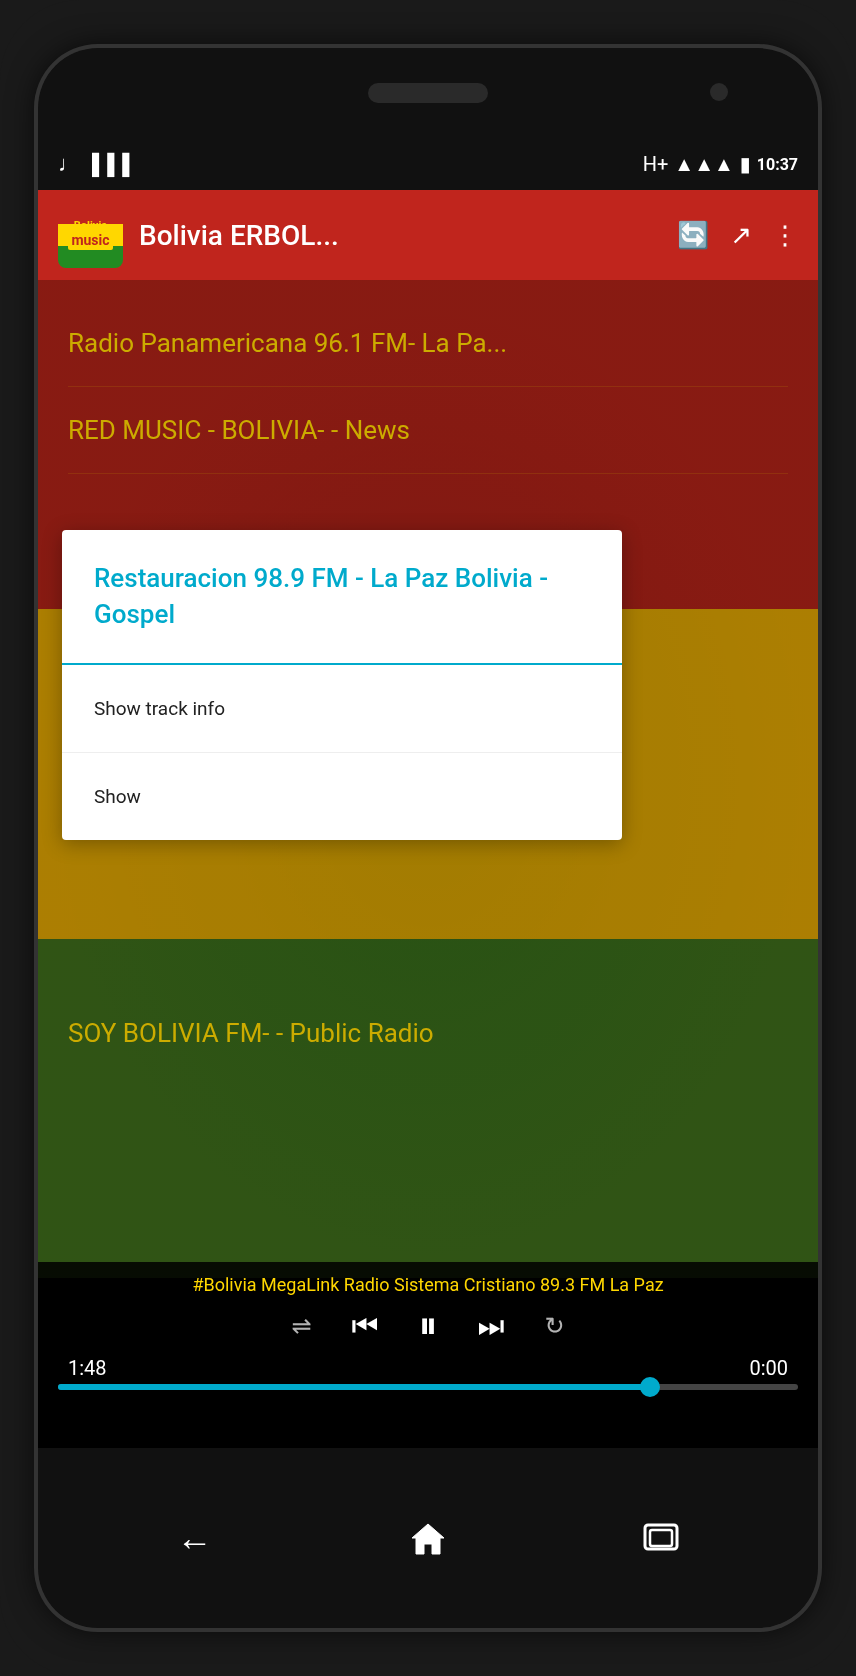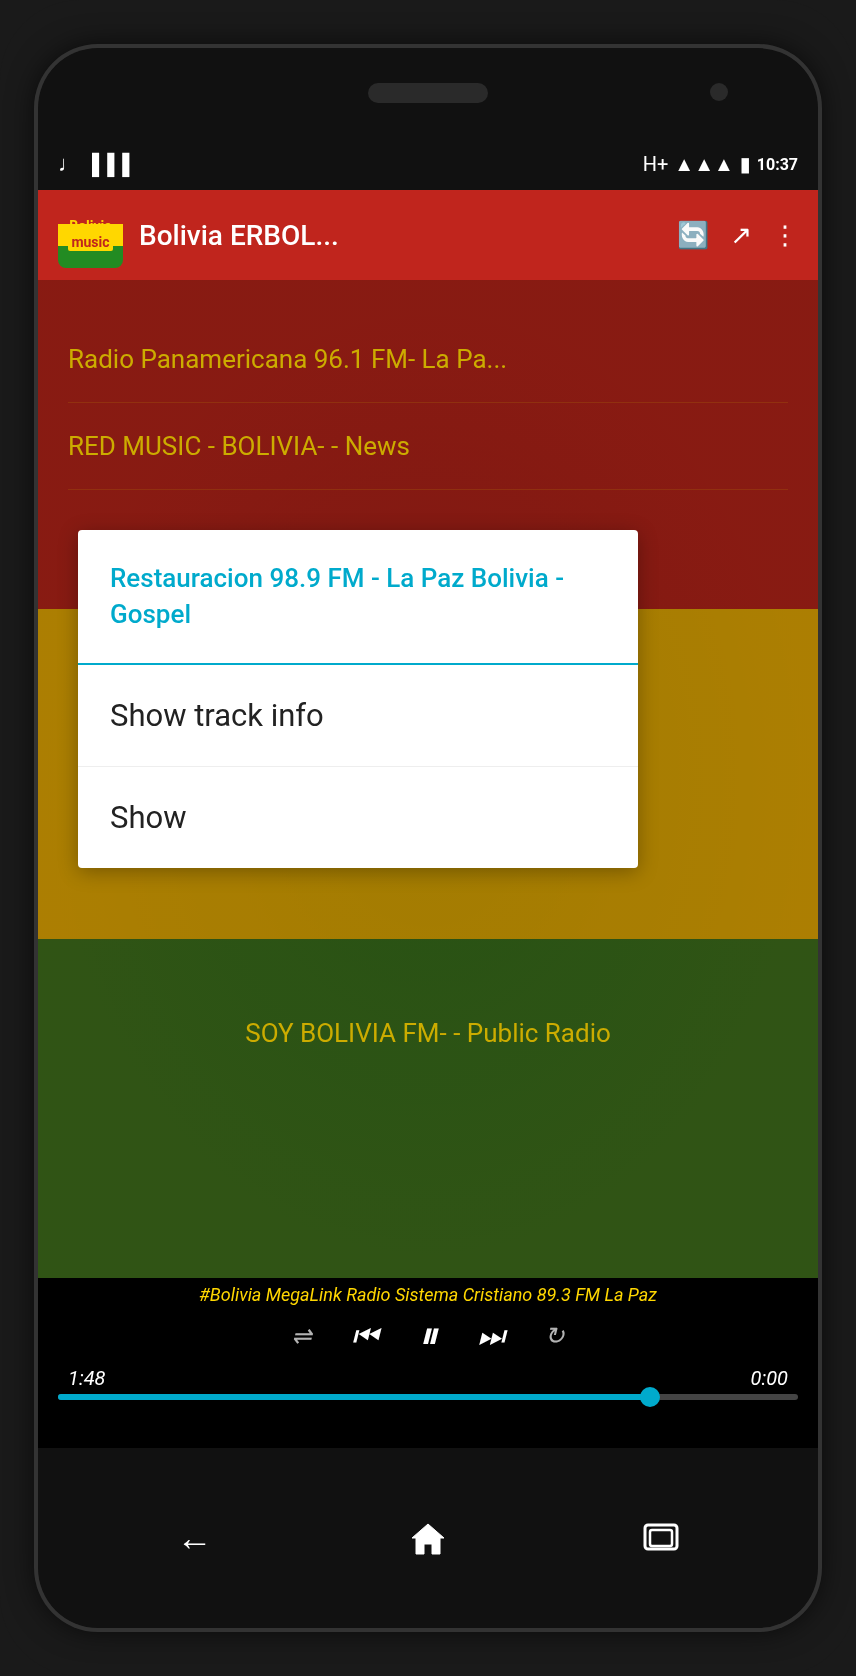--- a/index.html
+++ b/index.html
@@ -186,41 +186,41 @@
         #ffd700 66%,
         #228b22 66%,
         #228b22 100%
       );
       opacity: 0.7;
     }
 
     .radio-list {
       position: relative;
       z-index: 2;
-      padding: 36px 30px;
+      padding: 20px 30px;
     }
 
     .radio-item {
       color: #ffd700;
       font-size: 26px;
       padding: 28px 0;
       border-bottom: 1px solid rgba(255,215,0,0.15);
     }
 
     
     .context-menu-overlay {
       position: absolute;
       top: 0; left: 0; right: 0; bottom: 0;
       z-index: 20;
       background: rgba(0,0,0,0.2);
       display: flex;
       align-items: flex-start;
       justify-content: flex-start;
       padding-top: 250px;
-      padding-left: 40px;
+      padding-left: 24px;
     }
 
     .context-menu {
       background: white;
       border-radius: 4px;
       width: 560px;
       box-shadow: 0 4px 20px rgba(0,0,0,0.3);
       overflow: hidden;
     }
 
@@ -228,41 +228,40 @@
       color: #00aacc;
       font-size: 26px;
       font-weight: 500;
       padding: 30px 32px;
       line-height: 1.4;
       border-bottom: 2px solid #00aacc;
     }
 
     .context-menu-item {
       padding: 32px 32px;
-      font-size: 31px;
+      font-size: 19px;
       color: #222;
       border-bottom: 1px solid #eee;
       cursor: pointer;
     }
 
     .context-menu-item:last-child {
       border-bottom: none;
     }
 
     
     .player-bar {
       position: absolute;
-      bottom: 0;
+      bottom: 16px;
       left: 0;
       right: 0;
       height: 170px;
       background: rgba(0,0,0,0.85);
       z-index: 5;
-      padding: 6px 20px 0;
-      font-style: italic;
+      padding: 12px 20px 0;
     }
 
     .now-playing-info {
       color: #ffd700;
       font-size: 18px;
       text-align: center;
       margin-bottom: 4px;
       white-space: nowrap;
       overflow: hidden;
       text-overflow: ellipsis;
@@ -376,21 +375,21 @@
           <span>▲▲▲</span>
           <span>▮</span>
           <span style="font-weight:700;font-size:16px;">10:37</span>
         </div>
       </div>
 
       <div class="app-bar">
         <div class="app-logo">
           <div class="app-logo-inner">
             <div style="font-size:9px;font-weight:bold;color:#fff;text-align:center;line-height:1.1;padding:4px;background:linear-gradient(180deg,#c0251d 33%,#ffd700 33%,#ffd700 66%,#228b22 66%);width:100%;height:100%;display:flex;align-items:center;justify-content:center;flex-direction:column;">
-              <span style="color:#ffd700;font-size:14px;">Bolivia</span>
+              <span style="color:#ffd700;font-size:11px;">Bolivia</span>
               <span style="color:#c0251d;font-size:14px;background:#ffd700;padding:1px 3px;border-radius:2px;">music</span>
             </div>
           </div>
         </div>
         <div class="app-title">Bolivia ERBOL...</div>
         <div class="app-bar-icons">
           <span class="icon-btn">🔄</span>
           <span class="icon-btn">↗</span>
           <span class="icon-btn">⋮</span>
         </div>
@@ -413,21 +412,21 @@
             <div class="context-menu-title">Restauracion 98.9 FM - La Paz Bolivia - Gospel</div>
             <div class="context-menu-item">
               <span>Show track info</span>
             </div>
             <div class="context-menu-item">
               <span>Show</span>
             </div>
           </div>
         </div>
 
-        <div style="position:absolute;bottom:220px;left:30px;right:30px;z-index:3;text-align:center;">
+        <div style="position:absolute;bottom:220px;left:30px;right:30px;z-index:3;">
           <div style="color:#ffd700;font-size:26px;padding:10px 0;">SOY BOLIVIA FM- - Public Radio</div>
         </div>
 
       </div>
 
       <div class="player-bar">
         <div class="now-playing-info">#Bolivia MegaLink Radio Sistema Cristiano 89.3 FM La Paz</div>
         <div class="player-controls">
           <span class="player-shuffle">⇌</span>
           <span class="player-btn">⏮</span>

